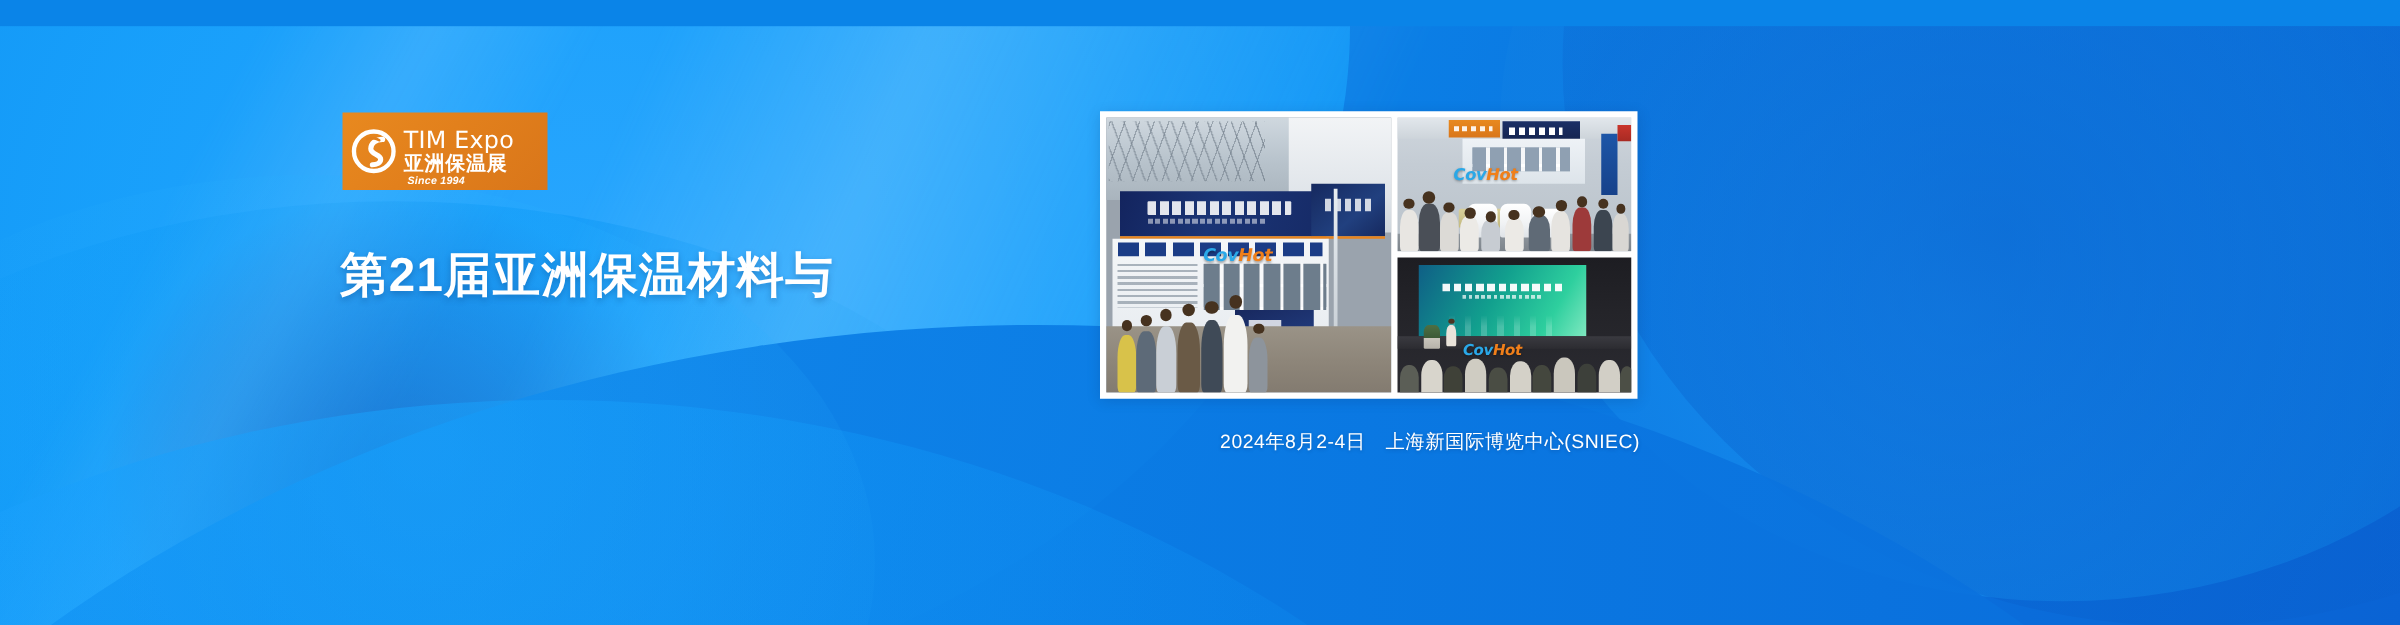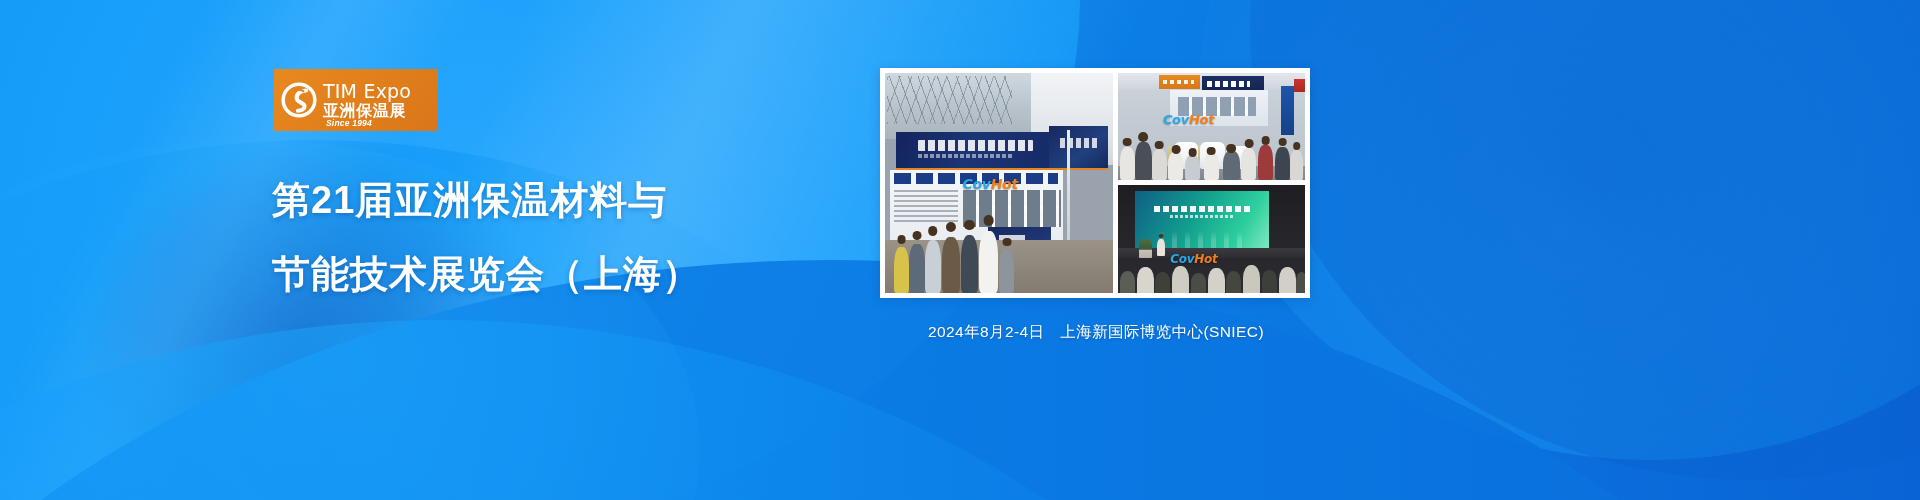--- a/index.html
+++ b/index.html
@@ -7,20 +7,21 @@
   body {
     font-family:"Liberation Sans","DejaVu Sans",sans-serif;
     background:#0a84e8;
     position:relative;
   }
   
   #banner {
     position:absolute; inset:0;
     background:linear-gradient(100deg,#0d8ff0 0%,#0a86ec 30%,#0b7fe6 55%,#0a6fdc 80%,#0a63d4 100%);
     overflow:hidden;
+    margin-top:21px;
   }
   .bg-layer { position:absolute; inset:0; }
   
   .wave-a {
     position:absolute;
     left:-420px; top:-560px;
     width:1500px; height:1120px;
     border-radius:50%;
     background:radial-gradient(circle at 60% 70%,#2ba8ff 0%,#18a0fb 35%,#0d90f2 70%,rgba(13,144,242,0) 100%);
     opacity:.95;
@@ -332,21 +333,21 @@
     font-weight:700; font-style:italic; letter-spacing:-.3px;
     font-family:"DejaVu Sans",sans-serif;
     text-shadow:0 1px 2px rgba(0,0,0,.35);
     white-space:nowrap;
   }
   .wm-cov { color:#2aa8e8; }
   .wm-hot { color:#f07f1a;font-style:italic; }
 
   .event-info {
     position:absolute; left:880px; top:322px;
-    width:432px; text-align:center;
+    width:432px; text-align:right;
     color:#ffffff; font-size:15.5px; letter-spacing:.4px;
     text-shadow:0 1px 3px rgba(0,40,90,.30);
     white-space:nowrap;
   }
 </style>
 </head>
 <body>
 
 <div id="banner">
 
@@ -375,21 +376,20 @@
       <div class="logo-text-wrap">
         <div class="logo-tim">TIM Expo</div>
         <div class="logo-cn">亚洲保温展</div>
       </div>
       <div class="logo-since">Since 1994</div>
     </div>
 
 
     <div class="main-title">
       <div>第21届亚洲保温材料与</div>
-      <div>节能技术展览会（上海）</div>
     </div>
   </div>
 
   <div class="collage">
 
     <div class="ph ph-left">
       <div class="hall-roof"></div>
       <div class="truss"></div>
       <div class="drape"></div>
       <div class="banner-top"></div>

